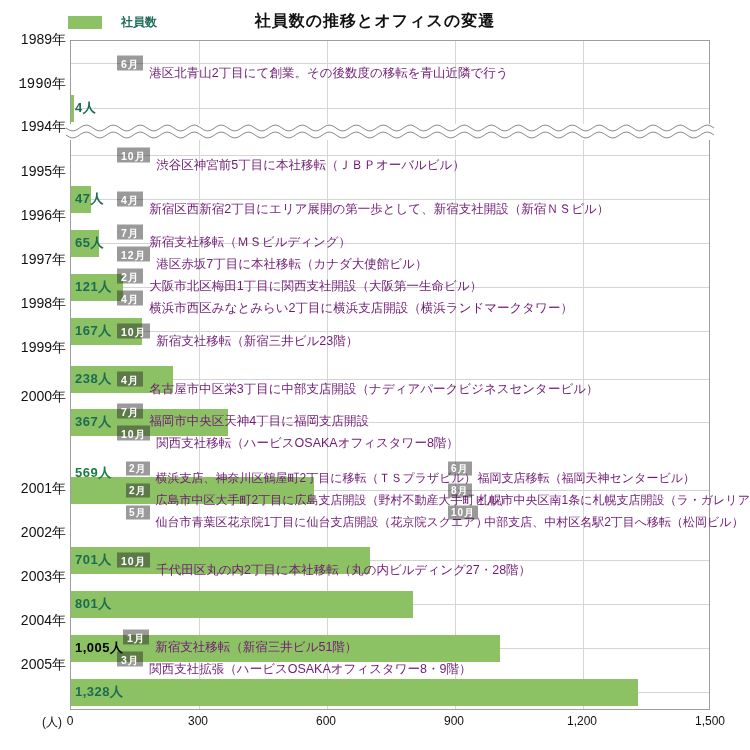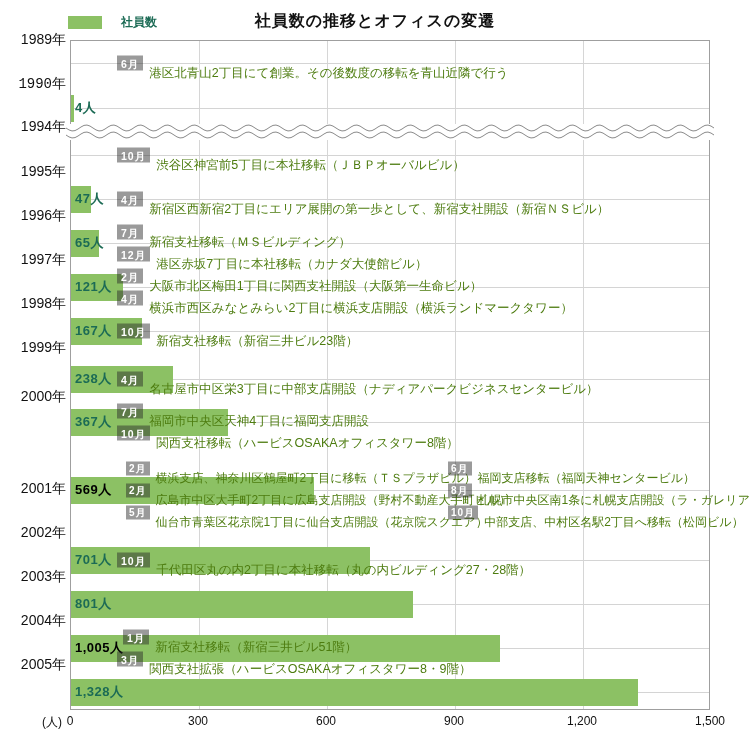--- a/index.html
+++ b/index.html
@@ -14,21 +14,21 @@
     border:1px solid #9f9f9f;box-sizing:border-box;}
   .vline{position:absolute;top:0;width:1px;height:100%;background:#d6d6d6;z-index:0;}
   .hline{position:absolute;left:0;width:100%;height:1px;background:#d4d4d4;z-index:0;}
   .bar{position:absolute;left:0;height:27px;z-index:1;}
   .bar-value{position:absolute;left:4px;transform:translateY(-50%);z-index:3;
     font-size:13px;font-weight:bold;letter-spacing:.5px;white-space:nowrap;}
   .ev{position:absolute;transform:translateY(-50%);display:flex;align-items:center;
     gap:6px;white-space:nowrap;z-index:3;}
   .badge{background:rgba(40,40,40,0.47);color:#fff;font-weight:bold;font-size:10.5px;
     line-height:1;padding:3px 4px 2px 4px;min-width:18px;text-align:center;letter-spacing:1px;}
-  .ev-text{font-size:12.5px;color:#4d7c0f;margin-top:20px;}
+  .ev-text{font-size:12.5px;color:#701a75;margin-top:20px;}
   .ev.small .badge{font-size:10px;min-width:15px;padding:2px 3px;}
   .ev.small .ev-text{font-size:12px;}
   .year-label{position:absolute;left:0;width:66px;text-align:right;font-size:14px;
     color:#111;transform:translateY(-50%);white-space:nowrap;}
   .x-tick{position:absolute;font-size:12px;color:#111;transform:translateX(-50%);
     white-space:nowrap;}
   .x-unit{position:absolute;font-size:12px;color:#111;white-space:nowrap;}
   .wave{position:absolute;z-index:4;}
 </style>
 </head>
@@ -107,21 +107,21 @@
       <div class="ev" style="left: 46px; top: 370px;">
         <span class="badge">7月</span>
         <span class="ev-text">福岡市中央区天神4丁目に福岡支店開設</span>
       </div>
       <div class="ev" style="left: 46px; top: 392px;">
         <span class="badge">10月</span>
         <span class="ev-text">関西支社移転（ハービスOSAKAオフィスタワー8階）</span>
       </div>
       <div class="hline" style="top: 449px;"></div>
       <div class="bar" style="background: rgb(140, 193, 100); width: 242.773px; top: 435.5px;"></div>
-      <div class="bar-value" style="color: #000000; top: 449px;">569人</div>
+      <div class="bar-value" style="color: #15803d; top: 432px;">569人</div>
       <div class="ev small" style="left: 55px; top: 427px;">
         <span class="badge">2月</span>
         <span class="ev-text">横浜支店、神奈川区鶴屋町2丁目に移転（ＴＳプラザビル）</span>
       </div>
       <div class="ev small" style="left: 55px; top: 449px;">
         <span class="badge">2月</span>
         <span class="ev-text">広島市中区大手町2丁目に広島支店開設（野村不動産大手町ビル）</span>
       </div>
       <div class="ev small" style="left: 55px; top: 471px;">
         <span class="badge">5月</span>

